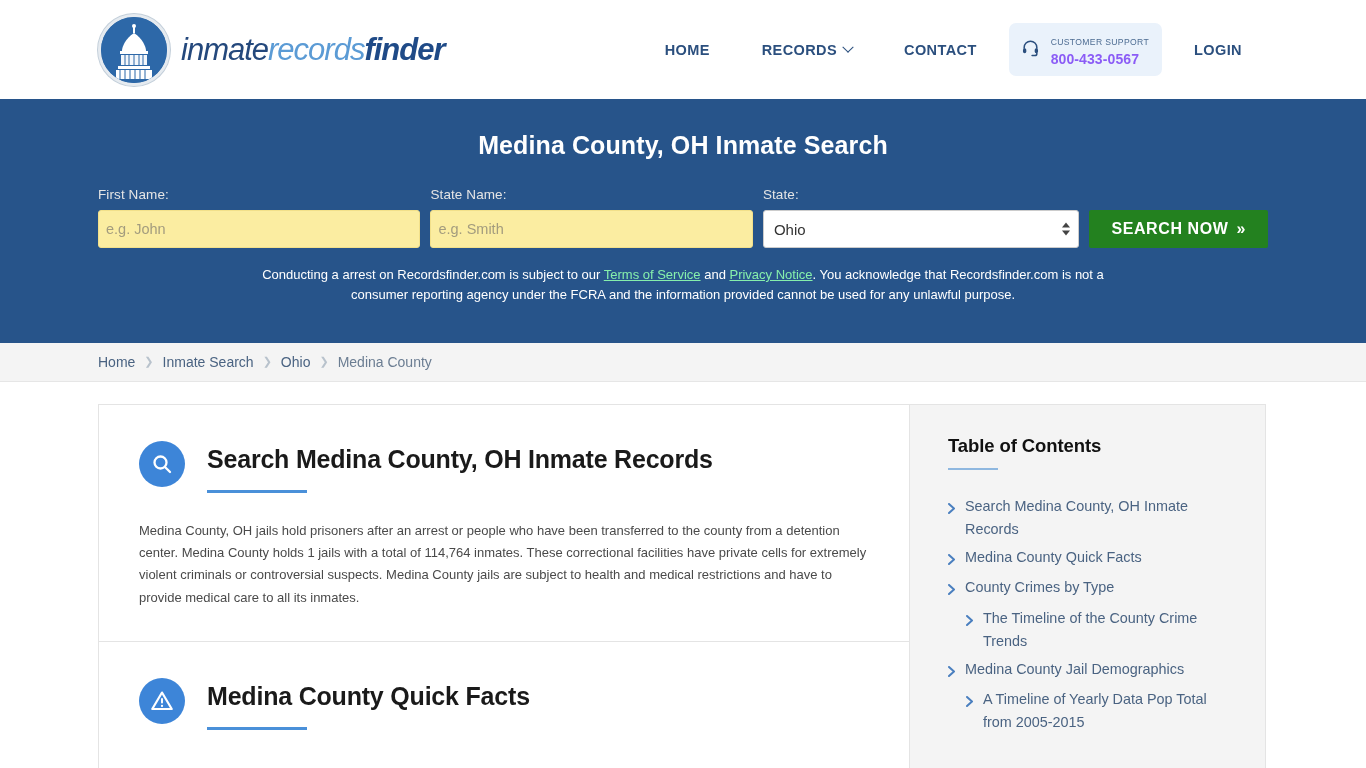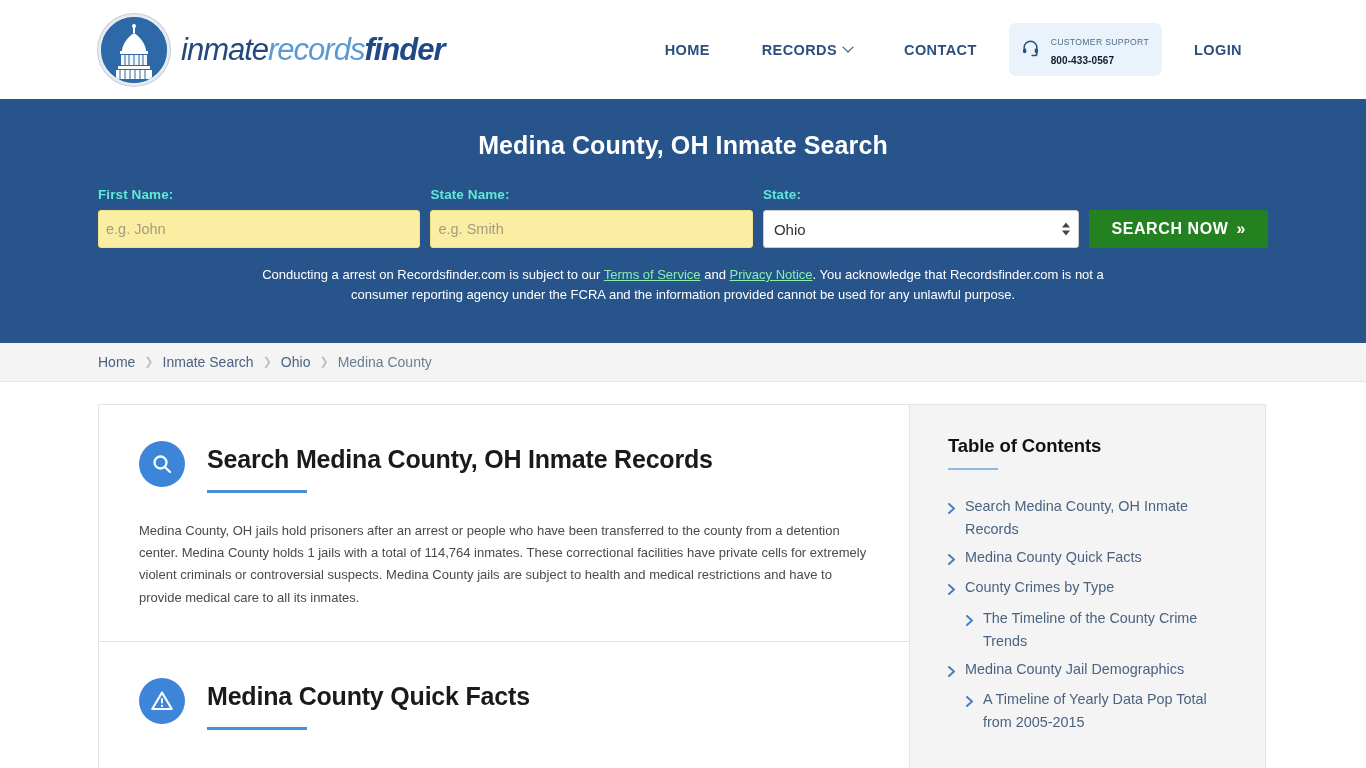--- a/index.html
+++ b/index.html
@@ -70,21 +70,21 @@
     padding: 8px 13px 8px 12px;
     display: flex; align-items: center; gap: 11px;
     margin: 0 6px;
     cursor: pointer;
   }
   .support-text { line-height: 1.15; }
   .support-caption {
     font-size: 8.6px; color: #4d6c92; letter-spacing: .35px;
   }
   .support-phone {
-    font-size: 10px; font-weight: bold; color: #0f172a; letter-spacing: .1px;
+    font-size: 14px; font-weight: bold; color: #8b5cf6; letter-spacing: .1px;
   }
 
   
   .hero {
     background: #27548a;
     padding: 22px 98px 18px;
     height: 244px;
   }
   .hero-title {
     color: #ffffff;
@@ -93,21 +93,21 @@
     text-align: center;
     letter-spacing: .1px;
     margin: 10px 0 27px;
   }
   .form-row { display: flex; align-items: flex-end; gap: 0; }
   .field { display: flex; flex-direction: column; }
   .field.first { width: 326px; margin-right: 10px; }
   .field.last  { width: 326px; margin-right: 10px; }
   .field.state { width: 320px; margin-right: 10px; }
   .field-label {
-    color: #5eead4; font-size: 13.5px; font-weight: bold;
+    color: #e5e5e5; font-size: 13.5px; font-weight: normal;
     margin-bottom: 8px; letter-spacing: .1px;
   }
   .text-input {
     height: 38px;
     background: #fbeda1;
     border: 1px solid #f2e08a;
     border-radius: 3px;
     padding: 0 7px;
     font-size: 14.5px;
     color: #5c5c4a;

